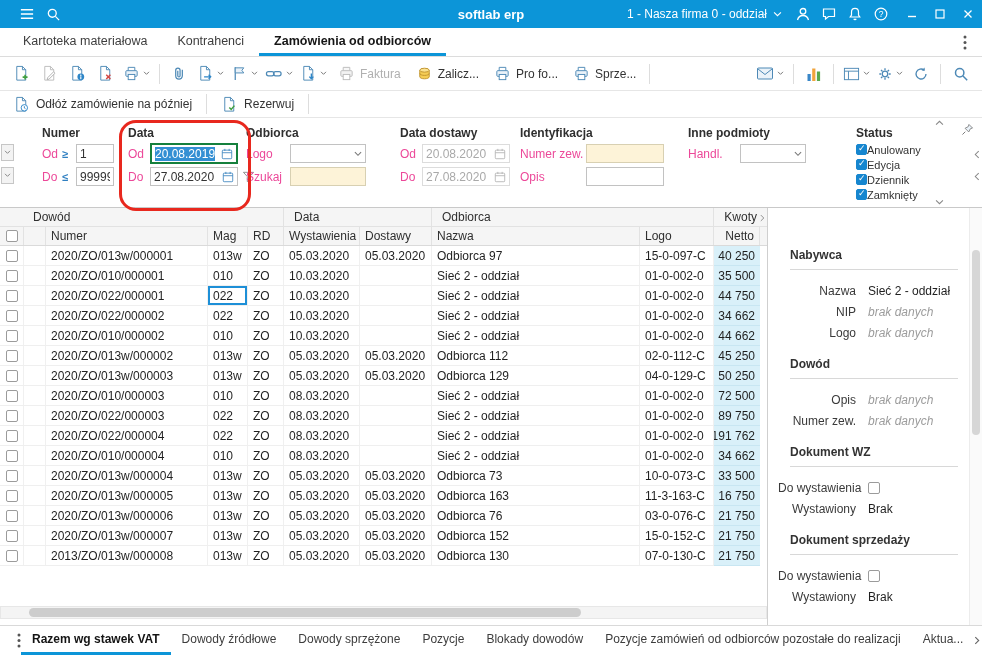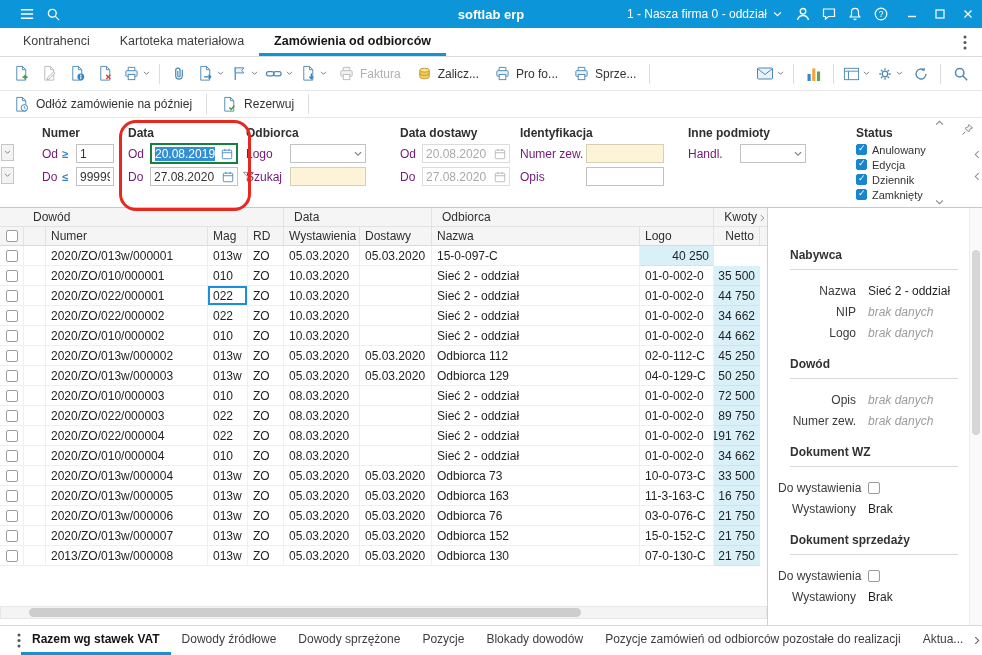--- a/index.html
+++ b/index.html
@@ -27,33 +27,33 @@
 .tbtn.disabled{color:#b0b0b0;cursor:default}
 .push{margin-left:auto}
 
 .actionbar{height:27px;display:flex;align-items:center;padding:0 6px;border-bottom:1px solid #e6e6e6;gap:2px}
 .abtn{display:flex;align-items:center;gap:6px;height:23px;padding:0 7px;color:#333;cursor:pointer;white-space:nowrap}
 
 .filterpanel{height:90px;position:relative;border-bottom:1px solid #c9c9c9;background:#fff}
 .fgroup{position:absolute;top:6px}
 .ftitle{font-weight:700;color:#2f2f2f;height:18px;display:flex;align-items:center;white-space:nowrap}
 .frow{display:flex;align-items:center;height:23px;gap:4px}
-.flabel{color:#701a75;white-space:nowrap}
+.flabel{color:#ec4899;white-space:nowrap}
 .w16{width:16px}.w18{width:18px}.w40l{width:40px}.w48{width:48px}.w62{width:62px}
 .fop{color:#2f7fc1;font-weight:700;font-size:11px;width:10px}
 .fin{border:1px solid #c2c2c2;height:19px;font-size:12px;padding:0 3px;font-family:inherit;color:#333;background:#fff}
 .fin.cream{background:#fdf3d8;border-color:#d8d0b2}
 .w38{width:38px}.w76{width:76px}.w78{width:78px}
 .datein{border:1px solid #c2c2c2;height:19px;width:88px;display:flex;align-items:center;justify-content:space-between;padding:0 3px;background:#fff;cursor:text}
 .datein.focused{border:2px solid #15803d;height:21px}
 .datein.focused .selval{background:#338fd3;color:#fff}
 .datein.disabled{border-color:#dcdcdc;color:#a9a9a9}
 .datein.disabled span{color:#a9a9a9}
 .fsel{border:1px solid #c2c2c2;height:19px;background:#fff;display:flex;align-items:center;justify-content:flex-end;padding:0 3px;cursor:pointer}
-.sopt{display:flex;align-items:center;gap:5px;height:15px;cursor:pointer}
+.sopt{display:flex;align-items:center;height:15px;cursor:pointer}
 .slab{font-size:11px;color:#333;white-space:nowrap}
 .scbx{width:11px;height:11px;border:1px solid #1686cf;border-radius:2px;background:#fff;position:relative;flex-shrink:0}
 .scbx.on{background:#1686cf}
 .scbx.on::after{content:"✓";position:absolute;left:1px;top:-2px;color:#fff;font-size:9px}
 .cbx{width:12px;height:12px;border:1px solid #9b9b9b;border-radius:2px;background:#fff;display:inline-block;flex-shrink:0}
 .fg-numer{left:42px}.fg-data{left:128px}.fg-odbiorca{left:246px}.fg-dostawy{left:400px}.fg-ident{left:520px}.fg-inne{left:688px}.fg-status{left:856px}
 .opsel{position:absolute;left:1px;width:13px;height:17px;border:1px solid #c6c6c6;background:#f3f3f3;display:flex;align-items:center;justify-content:center;cursor:pointer}
 .fp-pin{position:absolute;right:8px;top:5px;cursor:pointer}
 .fp-up{position:absolute;right:38px;top:2px;cursor:pointer}
 .fp-down{position:absolute;right:38px;bottom:2px;cursor:pointer}
@@ -160,22 +160,22 @@
         <span class="wb">
             <svg width="14" height="14" viewBox="0 0 14 14">
               <path d="M3.5 3.5l7 7M10.5 3.5l-7 7" stroke="#fff" stroke-width="1.3"></path>
             </svg>
           </span>
       </div>
     </div>
   </header>
 
   <nav class="tabbar">
+    <div class="mtab">Kartoteka materiałowa</div>
     <div class="mtab">Kontrahenci</div>
-    <div class="mtab">Kartoteka materiałowa</div>
     <div class="mtab active">Zamówienia od odbiorców</div>
     <span class="tab-more">
         <svg width="4" height="15" viewBox="0 0 4 15">
           <circle cx="2" cy="2" r="1.5" fill="#555"></circle>
           <circle cx="2" cy="7.5" r="1.5" fill="#555"></circle>
           <circle cx="2" cy="13" r="1.5" fill="#555"></circle>
         </svg>
       </span>
   </nav>
 
@@ -566,20 +566,21 @@
           <div class="grow">
             <div class="c csel">
               <span class="cbx"></span>
             </div>
             <div class="c"></div>
             <div class="c c-numer">2020/ZO/013w/000001</div>
             <div class="c c-mag">013w</div>
             <div class="c c-rd">ZO</div>
             <div class="c c-wystawienia">05.03.2020</div>
             <div class="c c-dostawy">05.03.2020</div>
+            <div class="c c-nazwa">Odbiorca 97</div>
             <div class="c c-logo">15-0-097-C</div>
             <div class="c c-netto">40 250</div>
           </div>
           <div class="grow">
             <div class="c csel">
               <span class="cbx"></span>
             </div>
             <div class="c"></div>
             <div class="c c-numer">2020/ZO/010/000001</div>
             <div class="c c-mag">010</div>

